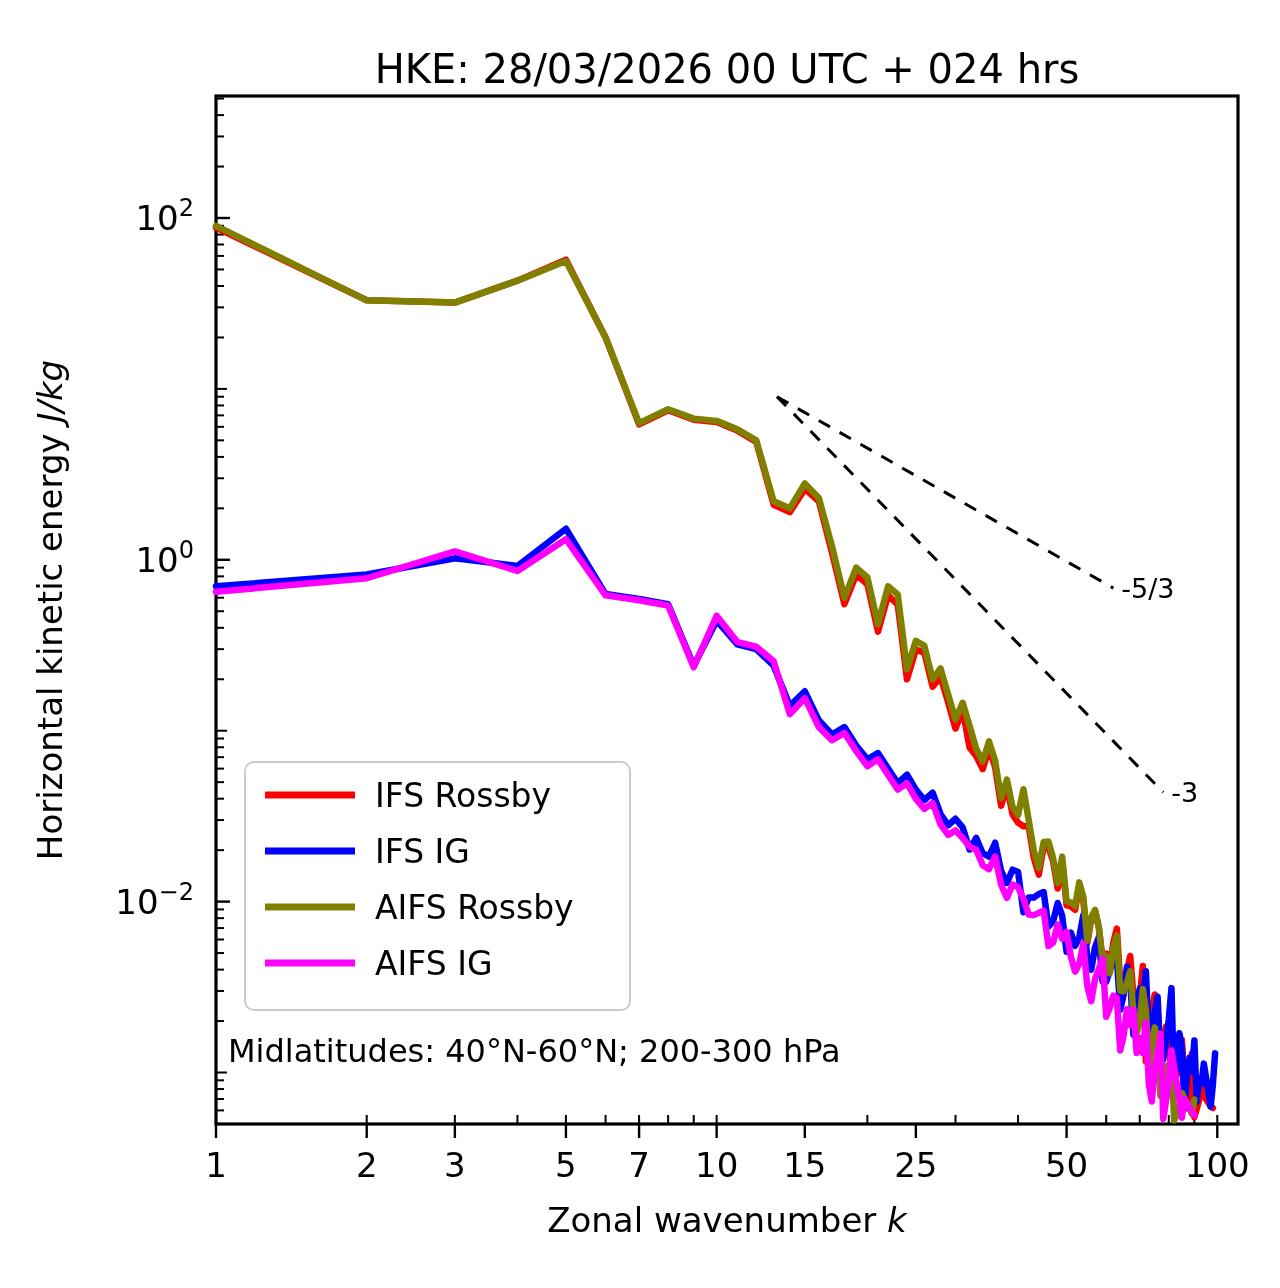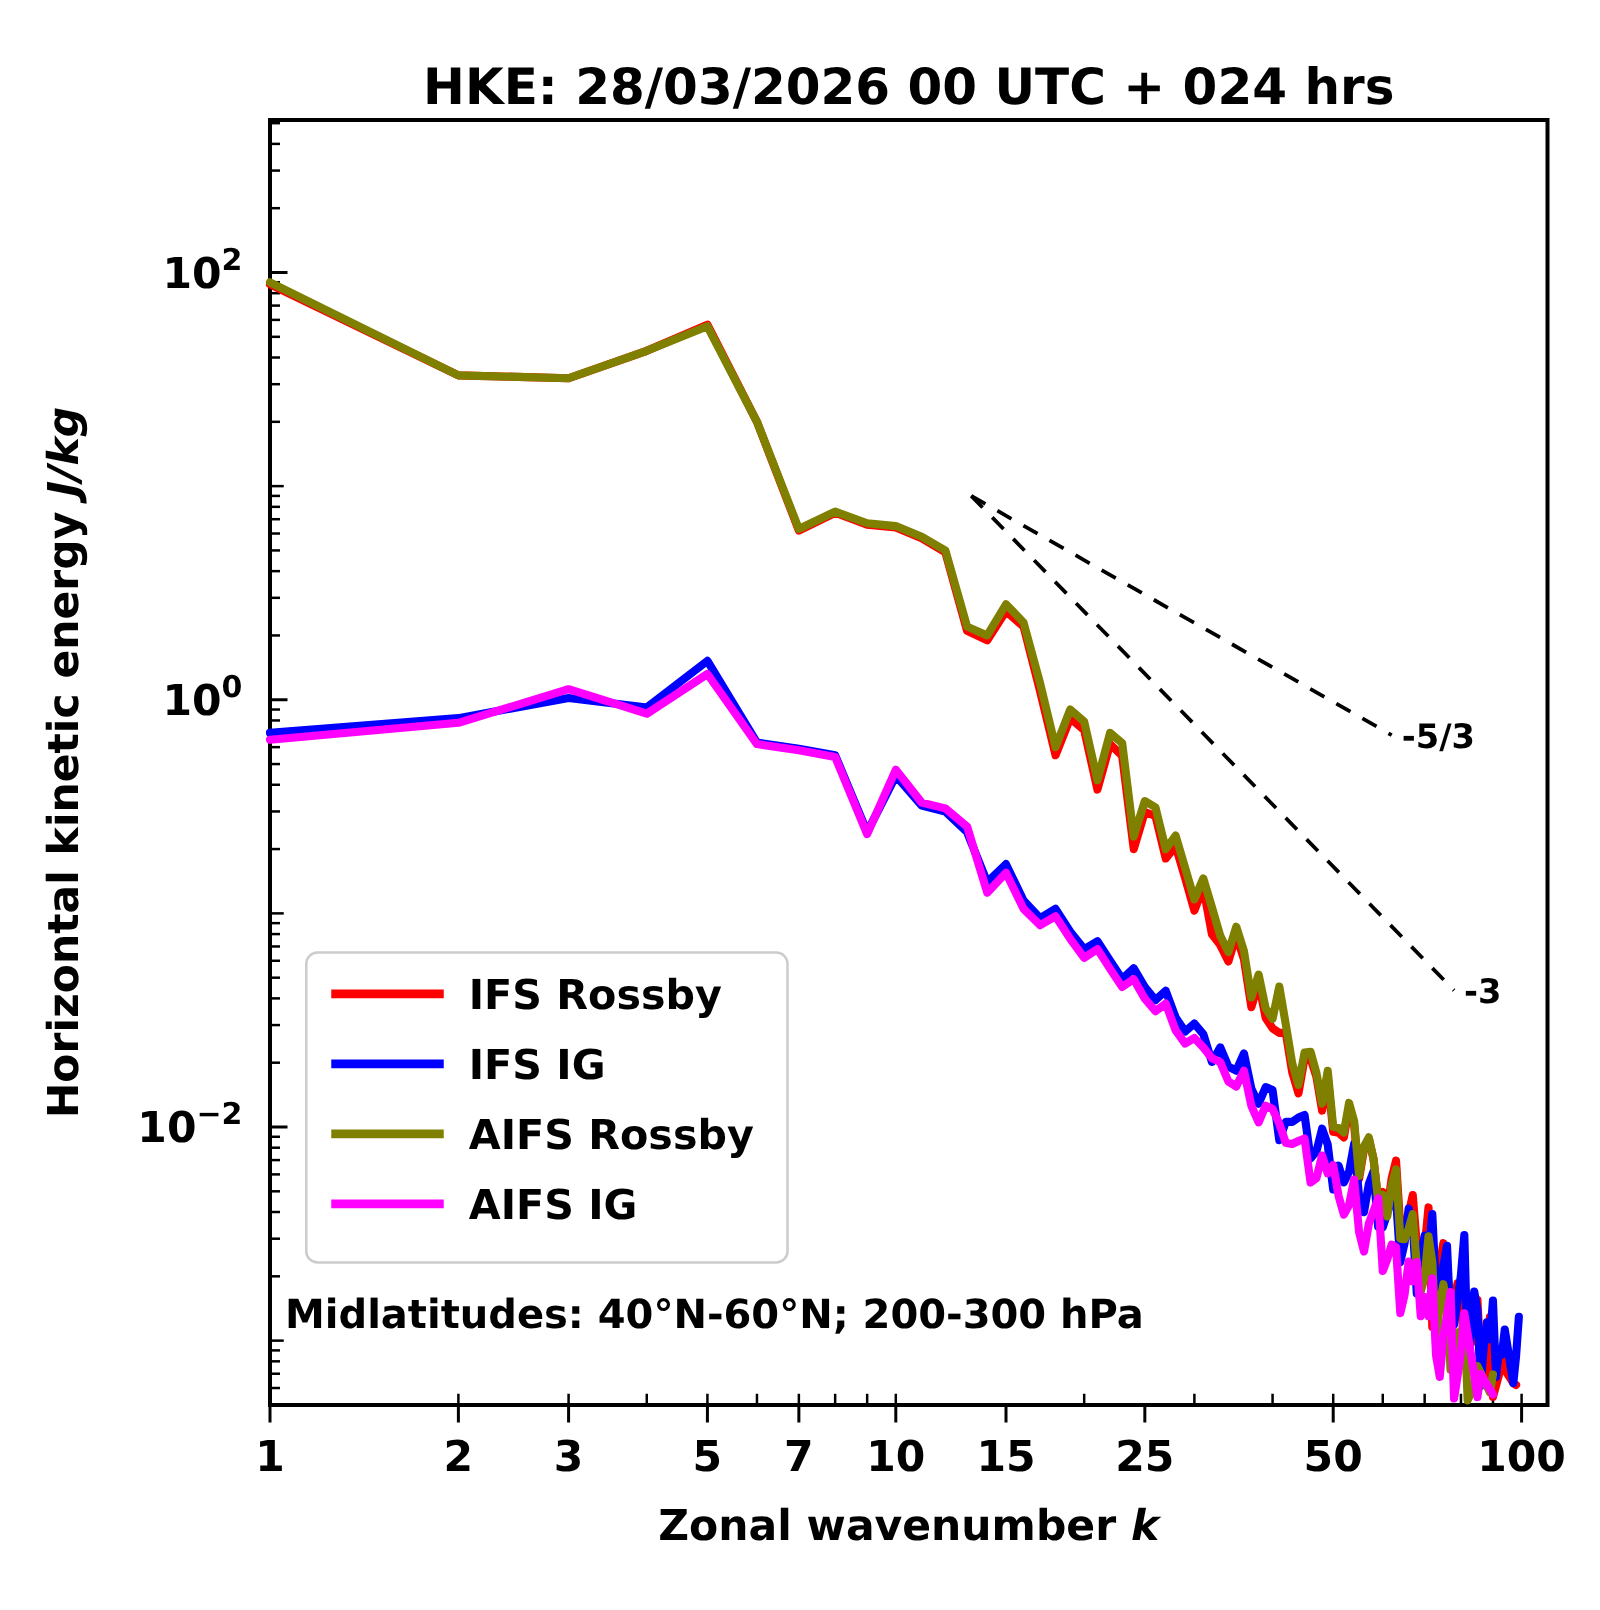--- a/index.html
+++ b/index.html
@@ -7,21 +7,20 @@
     padding: 0;
     background: #ffffff;
   }
   #page {
     position: relative;
     width: 1280px;
     height: 1288px;
     background: #f97316;
     font-family: "DejaVu Sans", sans-serif;
     overflow: hidden;
-    font-weight: bold;
   }
   #chart-svg {
     position: absolute;
     left: 0;
     top: 0;
     width: 1280px;
     height: 1288px;
     display: block;
   }
   .title-text {

